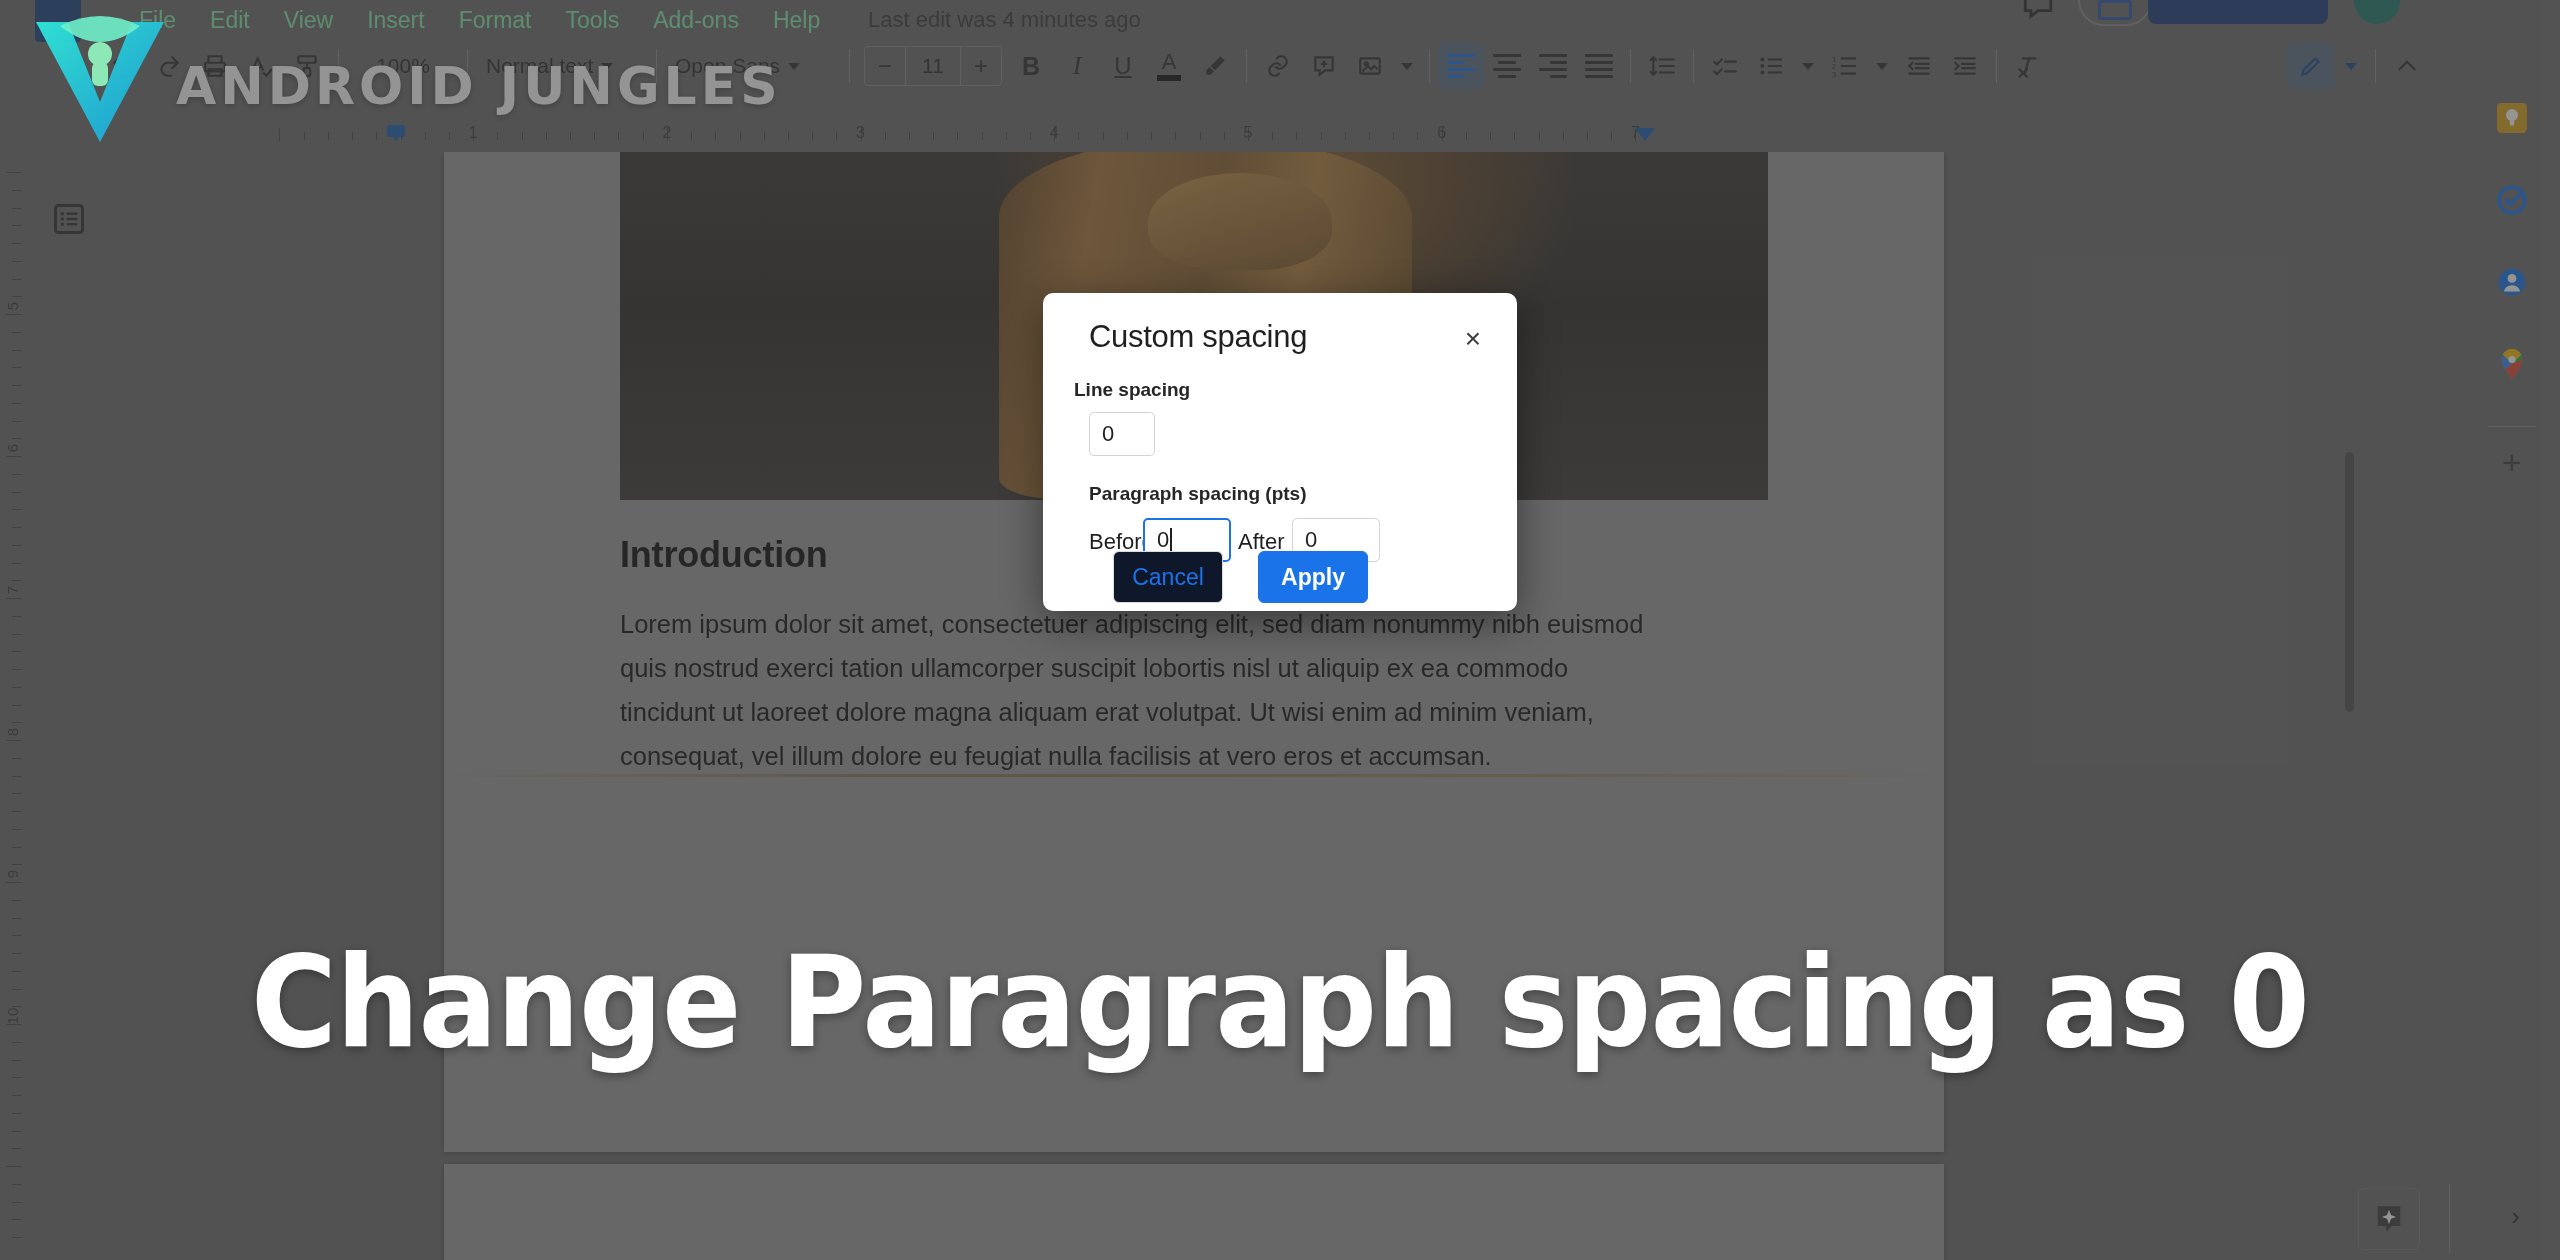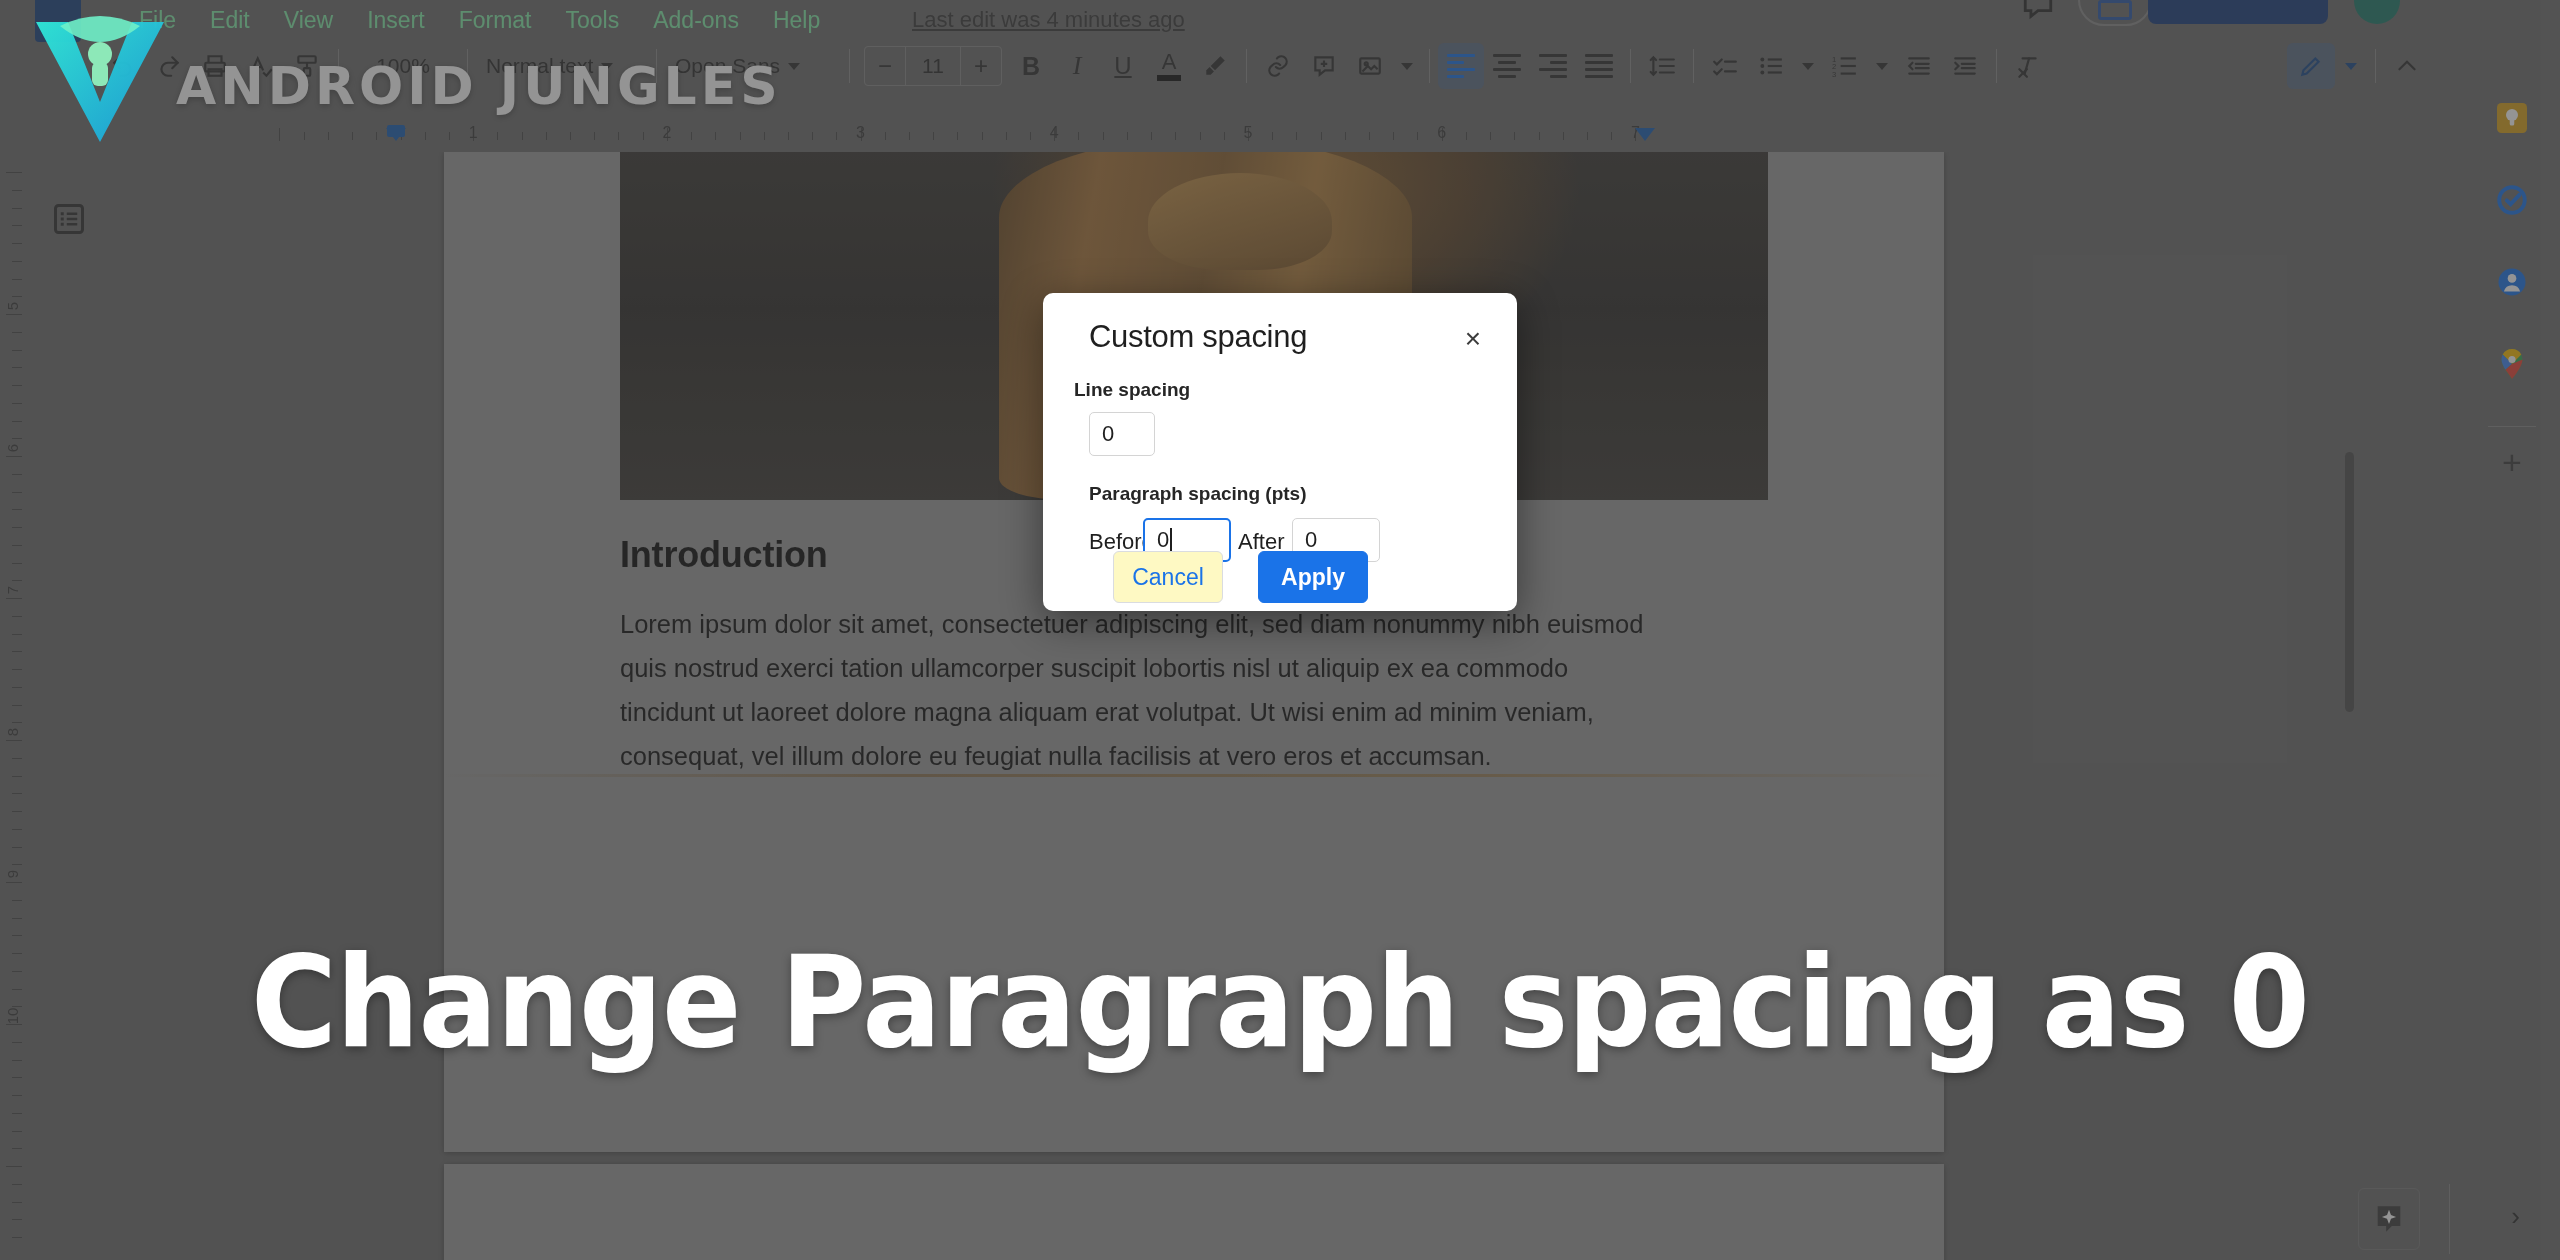--- a/index.html
+++ b/index.html
@@ -36,22 +36,22 @@
     border-width: 0 0 13px 13px; border-style: solid;
     border-color: transparent transparent #0f2d57 transparent;
   }
   .menu-items { position: absolute; left: 122px; top: 0; height: 40px; display: flex; align-items: center; gap: 0; }
   .menu-item {
     font-size: 23px; color: #86efac; padding: 8px 17px; line-height: 40px;
     white-space: nowrap;
     text-align: center;
   }
   .lastedit {
-    position: absolute; left: 912px; top: 0; line-height: 40px;
-    font-size: 22px; color: #3a3a3a; text-decoration: underline; white-space: nowrap;
+    position: absolute; left: 868px; top: 0; line-height: 40px;
+    font-size: 22px; color: #3a3a3a; white-space: nowrap;
   }
 
   
   .tr-comment { position: absolute; right: 505px; top: -12px; width: 34px; height: 34px; }
   .tr-present {
     position: absolute; right: 408px; top: -26px;
     width: 74px; height: 52px; border: 2px solid #8d8d8d; border-radius: 26px;
     display: flex; align-items: flex-end; justify-content: center; padding-bottom: 4px;
   }
   .tr-present i { display:block; width: 34px; height: 20px; border: 3px solid #2b5aa8; border-radius: 3px; }
@@ -263,21 +263,21 @@
   .inline-label { position:absolute; font-size: 22px; color: #1f1f1f; top: 236px; }
   .lbl-before { left: 46px; }
   .lbl-after  { left: 195px; }
   .btn {
     position:absolute; height: 52px; border-radius: 6px;
     display:flex; align-items:center; justify-content:center;
     font-size: 23px; font-weight: bold;
   }
   .btn-cancel {
     left: 70px; top: 258px; width: 110px;
-    border: 1px solid #dadce0; color: #1a73e8; background:#fef9c3; font-weight: normal;
+    border: 1px solid #dadce0; color: #1a73e8; background:#0f172a; font-weight: normal;
   }
   .btn-apply {
     left: 215px; top: 258px; width: 110px;
     background: #1a73e8; color: #fff; border: 1px solid #1a73e8;
   }
 </style>
 </head>
 <body>
 
 <div id="root">

